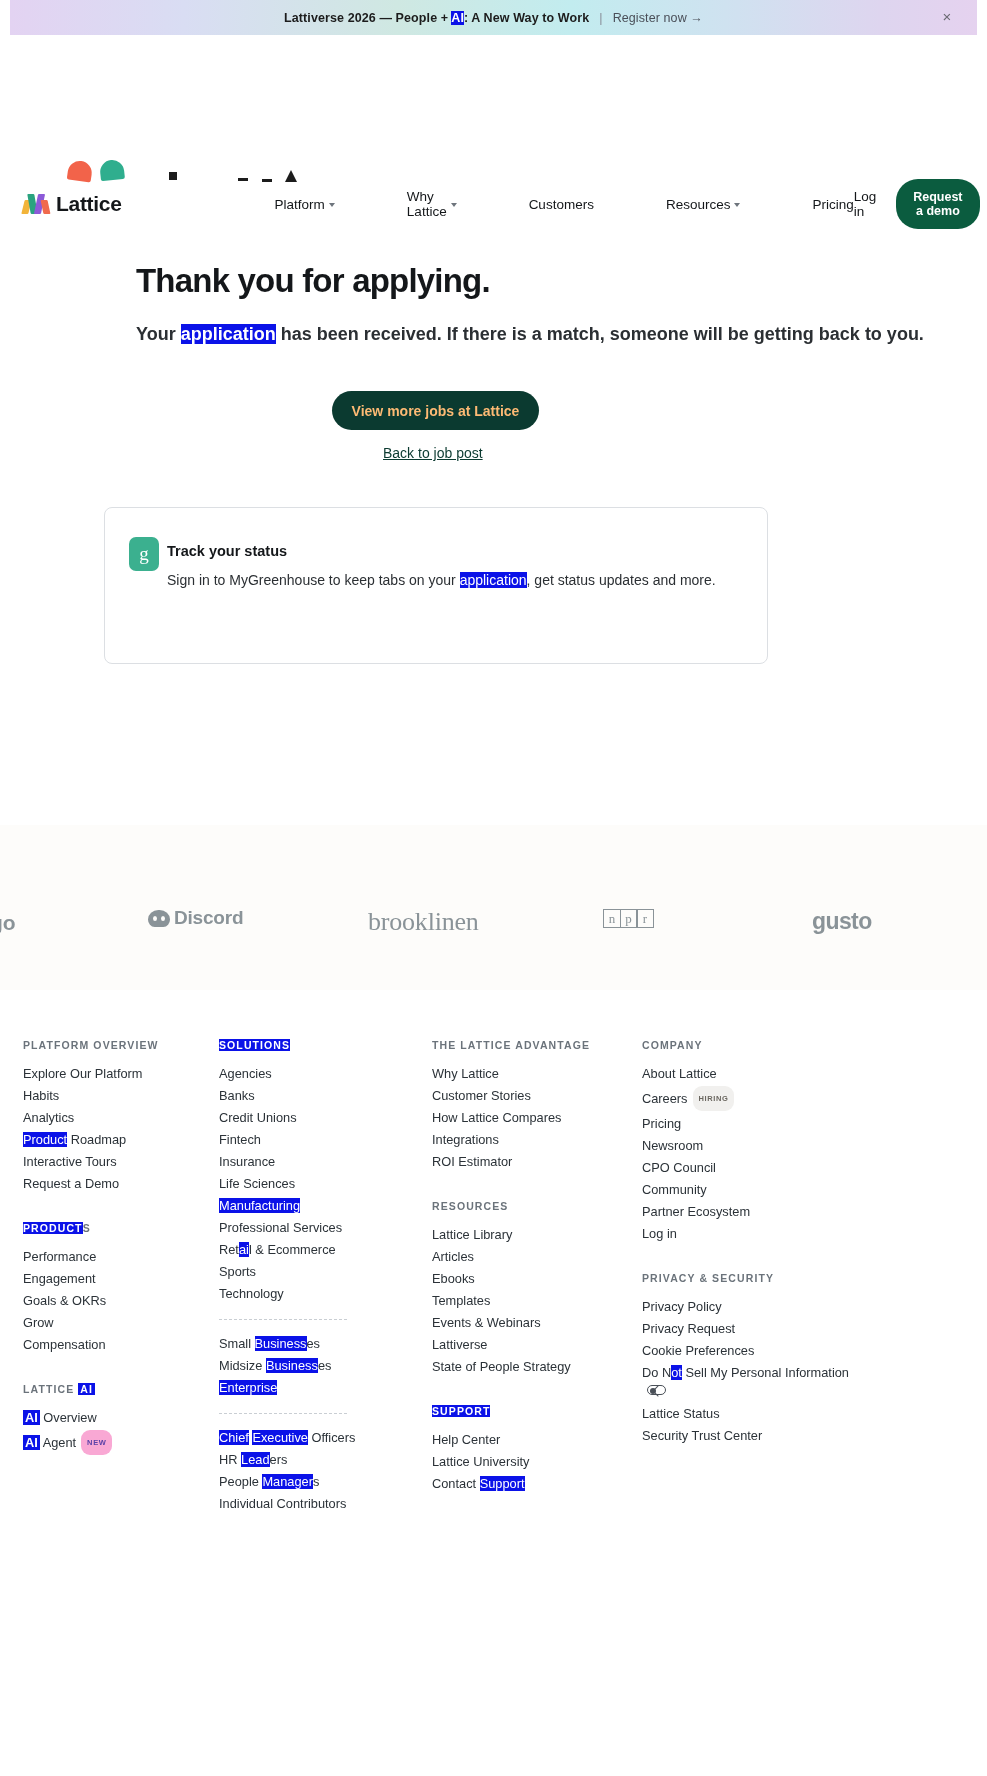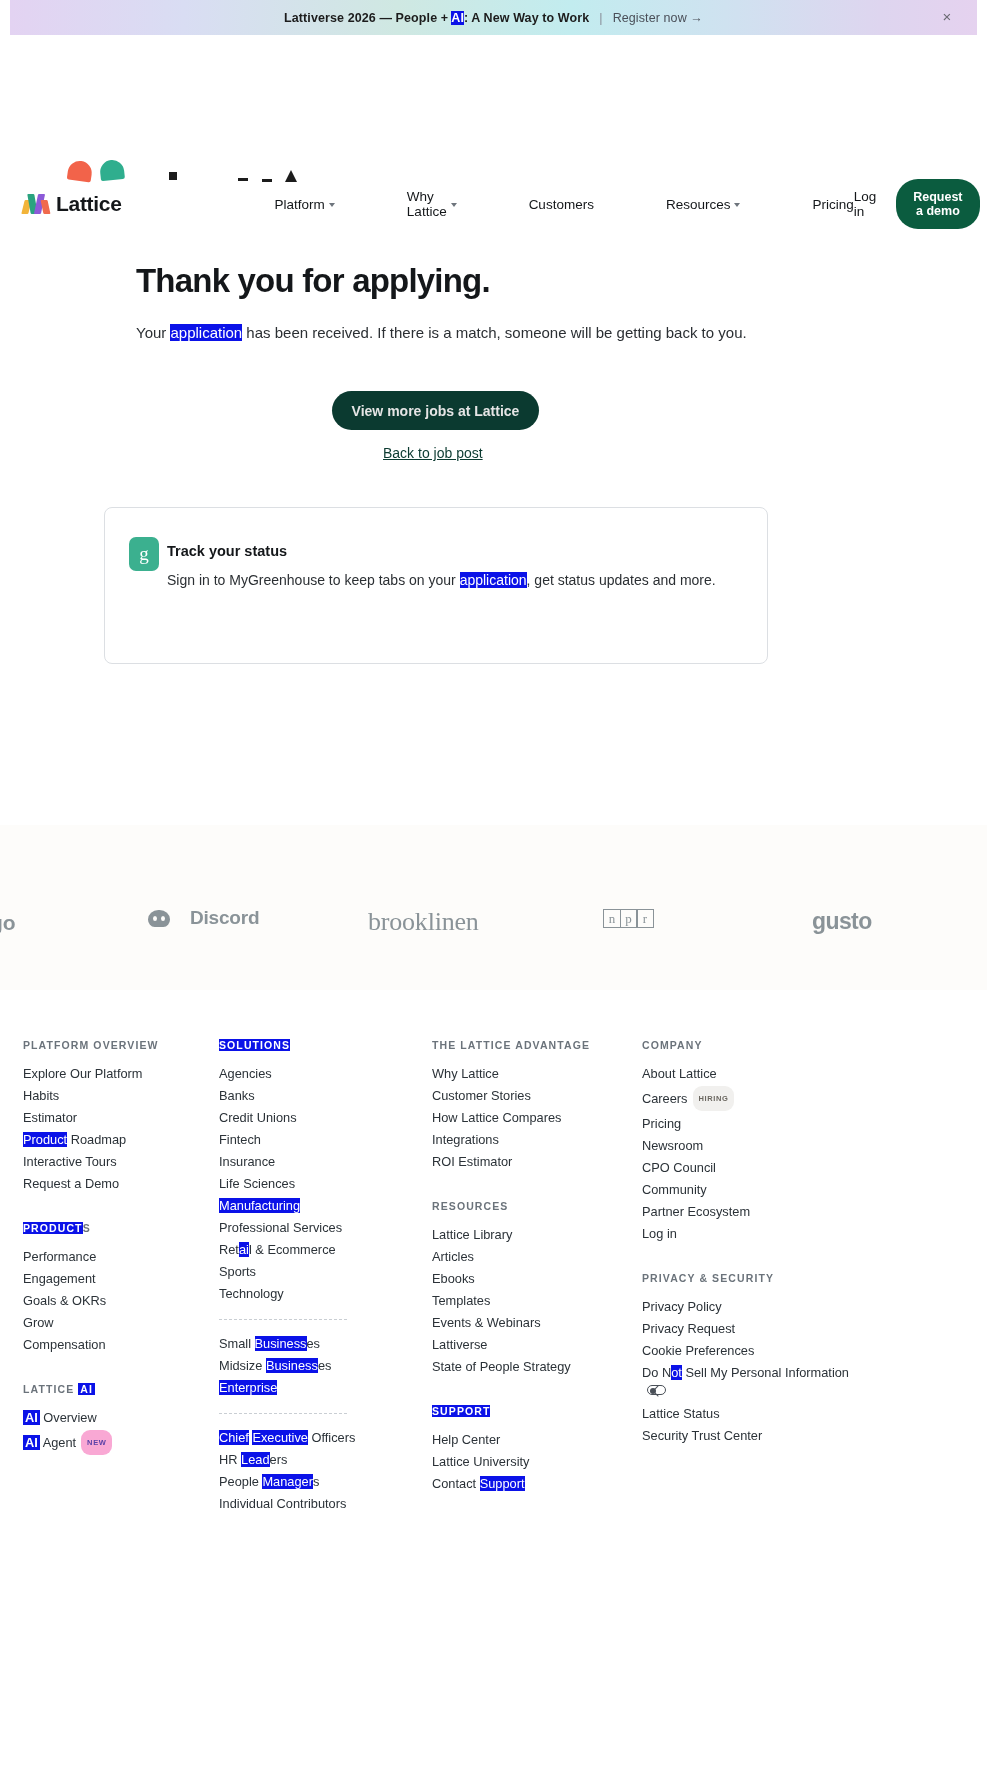--- a/index.html
+++ b/index.html
@@ -70,25 +70,25 @@
     font-family:"Liberation Sans", sans-serif;
   }
 
   
   .h1 {
     position:absolute; left:136px; top:262px;
     font-size:33px; font-weight:700; color:#14171a; letter-spacing:-.8px;
   }
   .sub {
     position:absolute; left:136px; top:324px;
-    font-size:15px; color:#2b2f33;
+    font-size:18px; color:#2b2f33;font-weight:bold;
   }
   .cta-primary {
     position:absolute; left:332px; top:391px; width:207px; height:39px;
-    background:#0b3a30; color:#e5e5e5; border:none; border-radius:20px;
+    background:#0b3a30; color:#fdba74; border:none; border-radius:20px;
     font-size:14px; font-weight:600; cursor:pointer;
     font-family:"Liberation Sans", sans-serif;
   }
   .cta-link {
     position:absolute; left:383px; top:445px;
     font-size:14px; color:#0b3a30; text-decoration:underline; cursor:pointer;
   }
 
   
   .track {
@@ -111,21 +111,21 @@
   }
 
   
   .logostrip {
     position:absolute; left:0; top:825px; width:987px; height:165px;
     background:#fdfcfa;
   }
   .ls-row { position:absolute; left:0; top:82px; width:987px; height:40px; }
   .ls-item { position:absolute; color:#8a9398; display:flex; align-items:center; }
   .ls-go    { left:-10px; top:4px; font-size:21px; font-weight:700; font-family:"Liberation Sans", sans-serif; }
-  .ls-discord { left:148px; top:0px; gap:20px; }
+  .ls-discord { left:148px; top:0px; gap:4px; }
   .discord-mark { width:22px; height:17px; background:#8a9398;
     border-radius: 11px 11px 7px 7px / 10px 10px 8px 8px; position:relative; }
   .discord-mark::before, .discord-mark::after{
     content:""; position:absolute; top:6px; width:4px; height:5px; background:#fdfcfa; border-radius:50%;
   }
   .discord-mark::before{ left:5px; } .discord-mark::after{ right:5px; }
   .discord-word { font-size:19px; font-weight:700; letter-spacing:-.2px; }
   .ls-brook { left:368px; top:0px; font-family:"Liberation Serif", serif; font-size:26px; letter-spacing:-.2px;}
   .ls-npr   { left:603px; top:2px; display:flex; }
   .npr-box  { border:1.5px solid #8a9398; width:18px; height:19px; display:flex; align-items:center; justify-content:center;
@@ -258,21 +258,21 @@
       <div class="ls-item ls-gusto">gusto</div>
     </div>
   </div>
 
   <div class="footer">
 
     <div class="fcol fcol-1">
       <div class="fhead">PLATFORM OVERVIEW</div>
       <a class="fitem">Explore Our Platform</a>
       <a class="fitem">Habits</a>
-      <a class="fitem">Estimator</a>
+      <a class="fitem">Analytics</a>
       <a class="fitem"><span class="hl">Product</span><span> Roadmap</span></a>
       <a class="fitem">Interactive Tours</a>
       <a class="fitem">Request a Demo</a>
 
       <div class="fgap"></div>
       <div class="fhead"><span class="hl">PRODUCT</span><span>S</span></div>
       <a class="fitem">Performance</a>
       <a class="fitem">Engagement</a>
       <a class="fitem">Goals &amp; OKRs</a>
       <a class="fitem">Grow</a>

